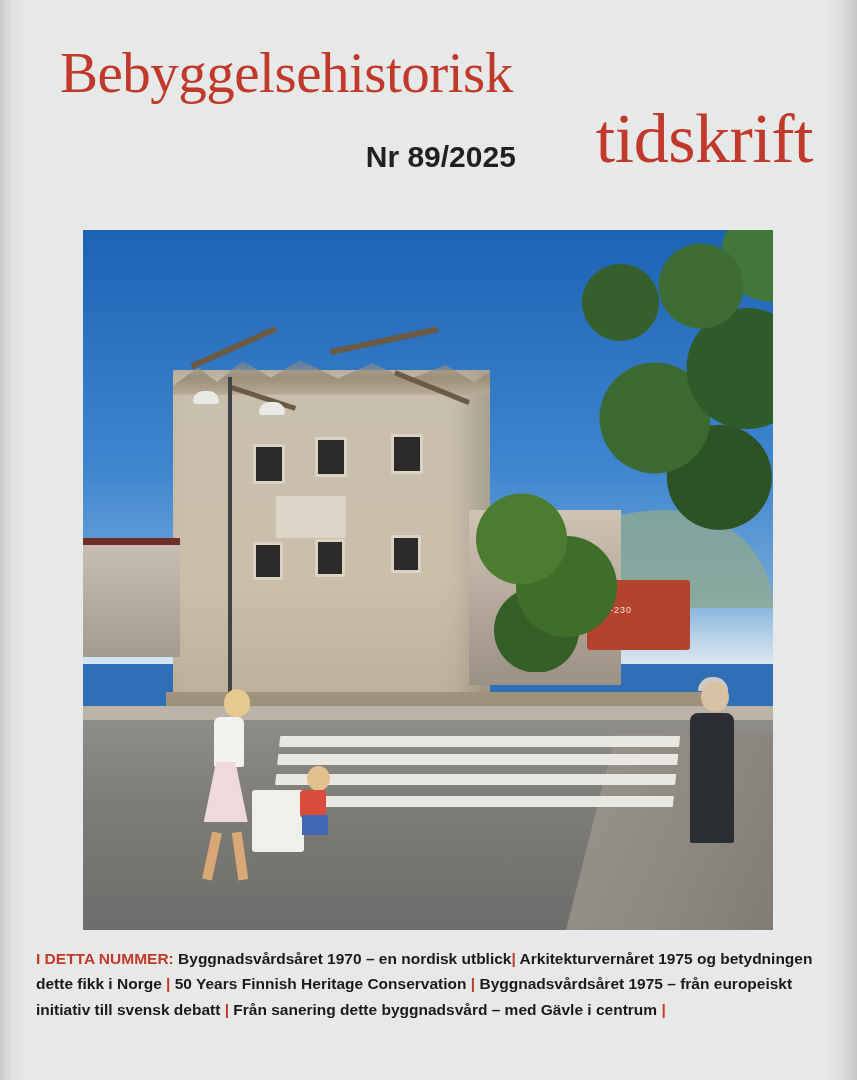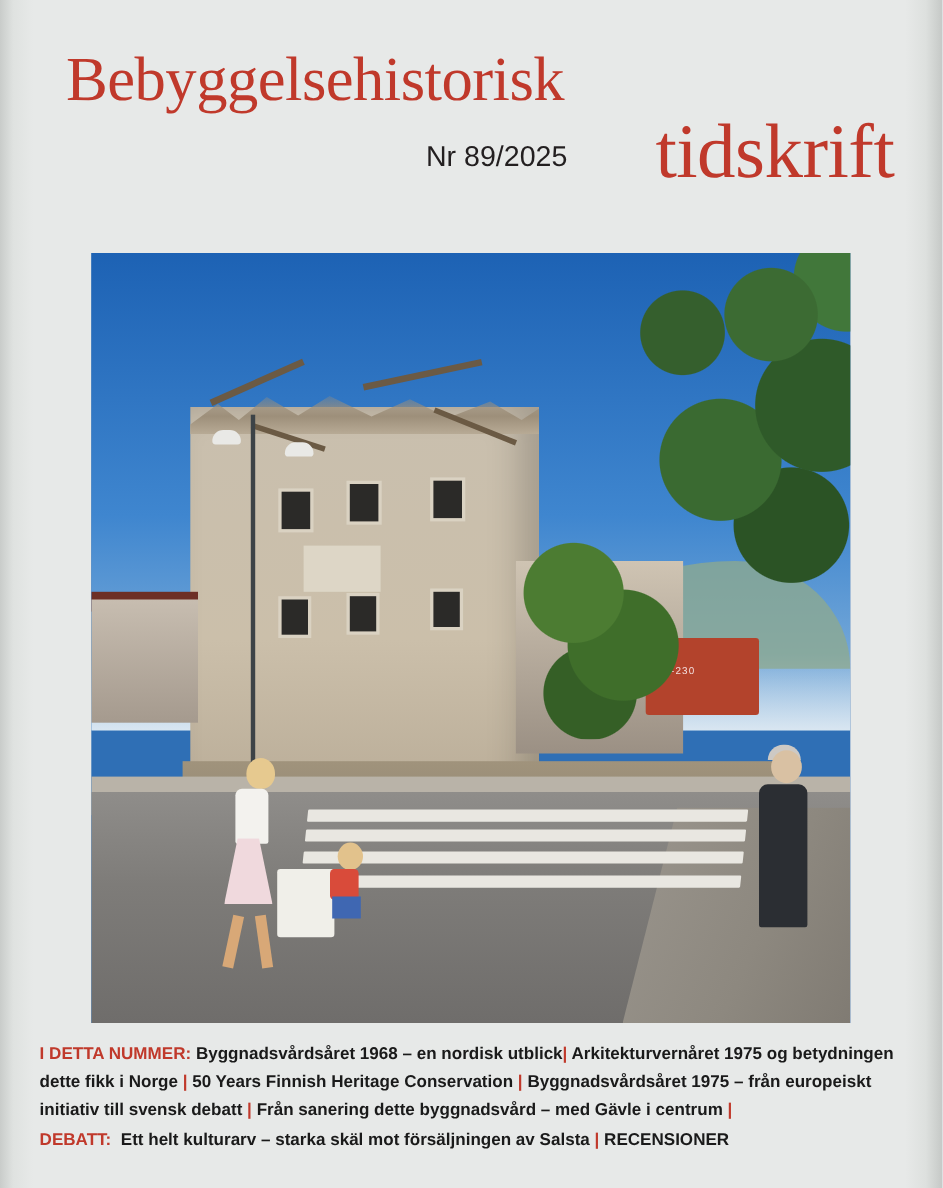--- a/index.html
+++ b/index.html
@@ -45,24 +45,24 @@
     white-space: nowrap;
   }
   .title-row2 {
     display: flex;
     align-items: flex-end;
     justify-content: flex-end;
     margin-top: 2px;
   }
   .issue {
     font-family: "Liberation Sans", sans-serif;
-    font-weight: normal;
+    font-weight: bold;
     color: #231f20;
-    font-size: 26px;
-    margin-bottom: 16px;
+    font-size: 30px;
+    margin-bottom: 0;
     margin-right: 36px;
     white-space: nowrap;
   }
   .title-line2 {
     font-family: "Liberation Serif", serif;
     color: #c0392b;
     font-size: 70px;
     line-height: 1.0;
     letter-spacing: -0.5px;
     white-space: nowrap;
@@ -406,30 +406,24 @@
     <div class="child-top"></div>
     <div class="child-shorts"></div>
     <div class="man-hair"></div>
     <div class="man-head"></div>
     <div class="man"></div>
   </div>
 
   <div class="contents">
     <p>
       <span class="lead">I DETTA NUMMER:</span>
-      <span>Byggnadsvårdsåret 1968 – en nordisk utblick</span><span class="sep">|</span>
+      <span>Byggnadsvårdsåret 1970 – en nordisk utblick</span><span class="sep">|</span>
       <span>Arkitekturvernåret 1975 og betydningen dette fikk i Norge</span>
       <span class="sep">|</span>
       <span>50 Years Finnish Heritage Conservation</span>
       <span class="sep">|</span>
       <span>Byggnadsvårdsåret 1975 – från europeiskt initiativ till svensk debatt</span>
       <span class="sep">|</span>
       <span>Från sanering dette byggnadsvård – med Gävle i centrum</span>
       <span class="sep">|</span>
     </p>
-    <p class="debatt-row">
-      <span class="lead">DEBATT:</span>
-      &nbsp;<span>Ett helt kulturarv – starka skäl mot försäljningen av Salsta</span>
-      <span class="sep">|</span>
-      <span>RECENSIONER</span>
-    </p>
   </div>
 </div>
 
 </body></html>

